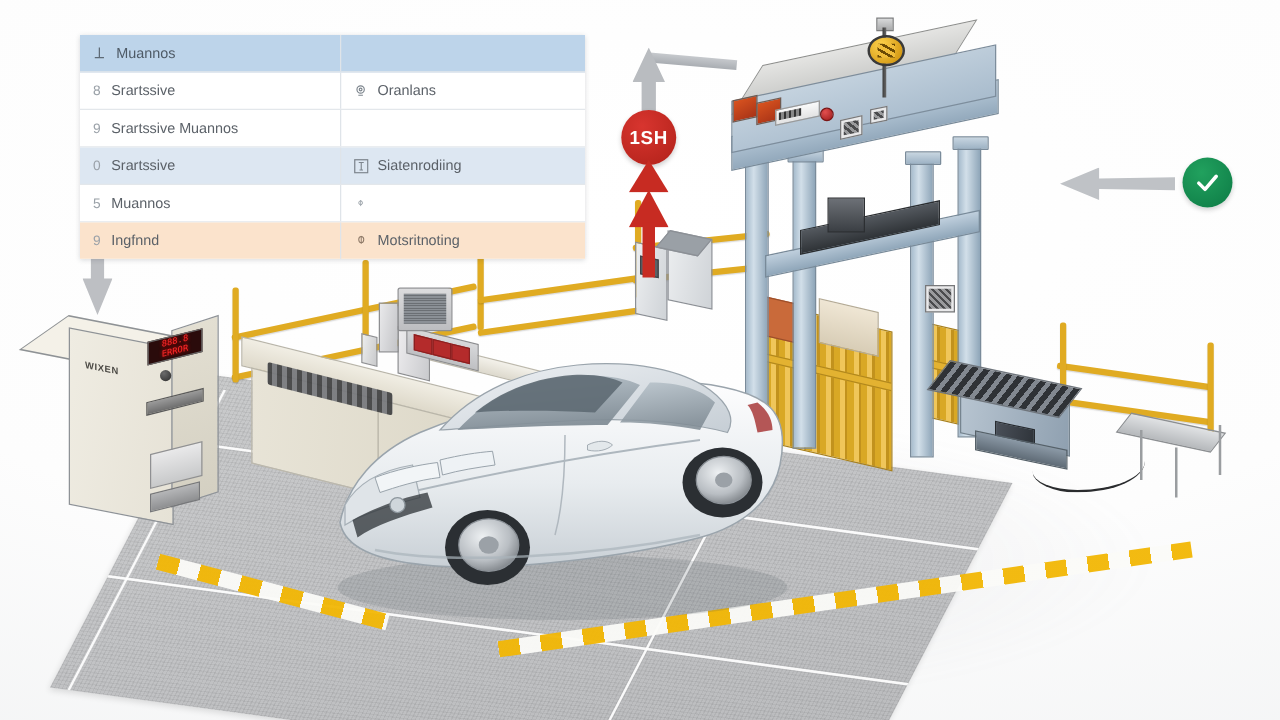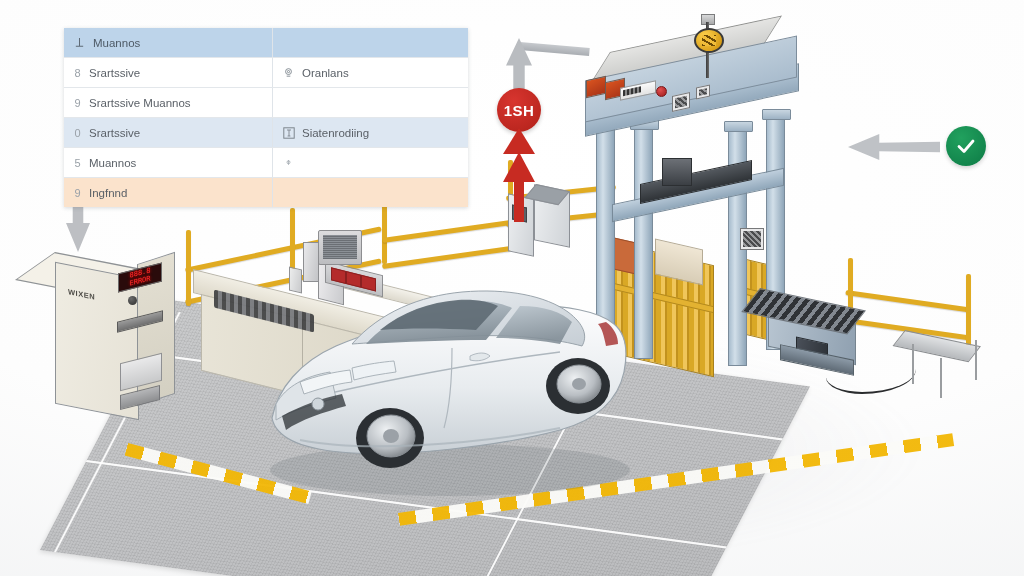--- a/index.html
+++ b/index.html
@@ -525,16 +525,25 @@
         </span>
         <span class="tlabel"></span>
       </div>
     </div>
 
     <div class="trow warn">
       <div class="tcell c1">
         <span class="tnum">9</span>
         <span class="tlabel">Ingfnnd</span>
       </div>
+      <div class="tcell c2">
+        <span class="tico">
+          <svg width="10" height="11" viewBox="0 0 12 12">
+            <ellipse cx="6" cy="5" rx="2.4" ry="3" fill="none" stroke="#8e7a68" stroke-width="1"></ellipse>
+            <path d="M6 1.5 V9" stroke="#8e7a68" stroke-width="0.9"></path>
+          </svg>
+        </span>
+        <span class="tlabel">Motsritnoting</span>
+      </div>
     </div>
 
   </div>
 </div>
 
 </body></html>

